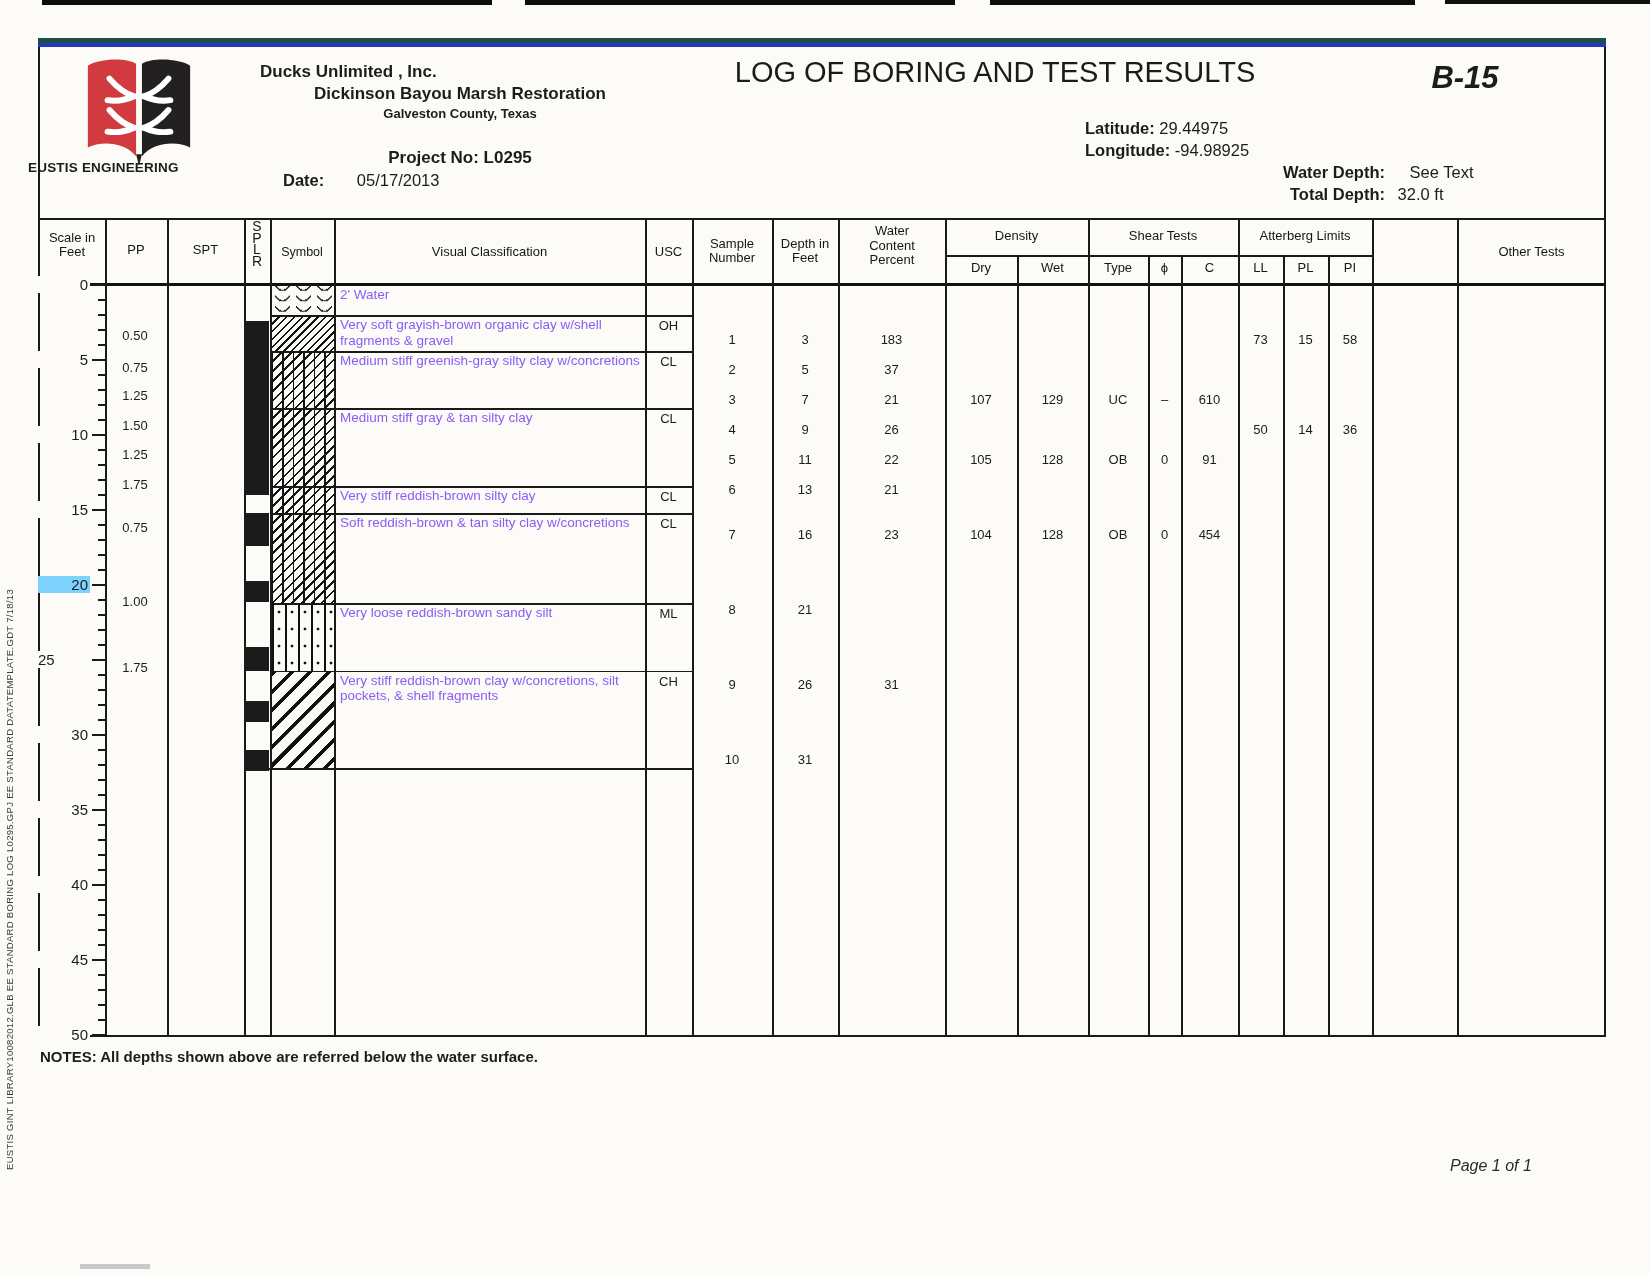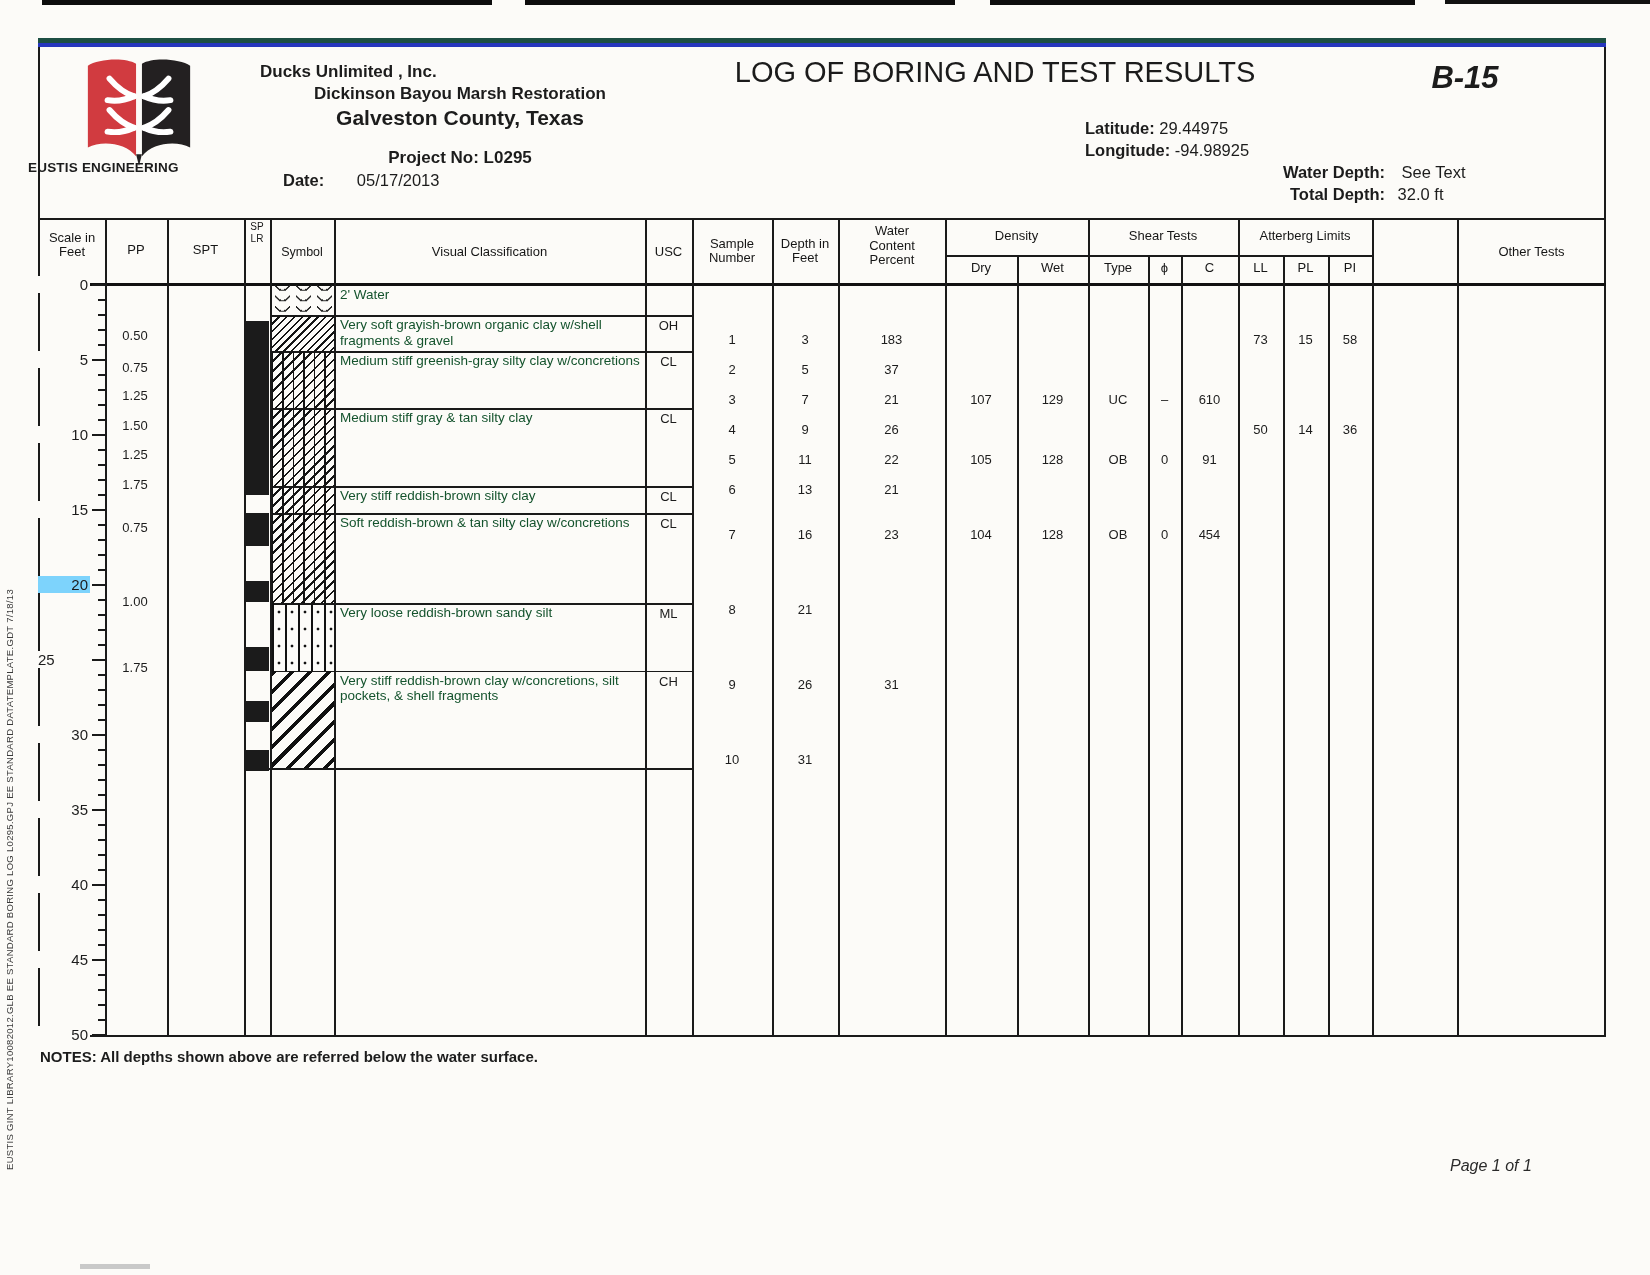--- a/index.html
+++ b/index.html
@@ -3,21 +3,21 @@
 <meta charset="utf-8">
 <style>
   html,body{margin:0;padding:0;background:#d8d8d8;}
   #page{position:relative;width:1650px;height:1275px;background:#fcfbf8;
         font-family:"Liberation Sans",sans-serif;color:#1c1c1c;overflow:hidden;}
   .abs{position:absolute;}
   .vline{position:absolute;width:1.5px;background:#1a1a1a;}
   .hline{position:absolute;height:1.5px;background:#1a1a1a;}
   .hdr{position:absolute;font-size:13px;line-height:14px;text-align:center;color:#161616;}
   .bold{font-weight:bold;}
-  .vc-text{position:absolute;font-size:13.5px;line-height:15.5px;text-align:left;color:#14532d;}
+  .vc-text{position:absolute;font-size:13.5px;line-height:15.5px;text-align:left;color:#8b5cf6;}
   .pat-oh{background-image:repeating-linear-gradient(135deg,#141414 0 1.7px,transparent 1.7px 5.5px);}
   .pat-cl{background-image:repeating-linear-gradient(135deg,#141414 0 1.7px,transparent 1.7px 7px),
           repeating-linear-gradient(90deg,#141414 0 1.3px,transparent 1.3px 10.5px);}
   .pat-ch{background-image:repeating-linear-gradient(135deg,#101010 0 3.6px,transparent 3.6px 13px);}
   .pat-ml{background-image:radial-gradient(circle 1.5px at 7px 9px,#111 1.2px,transparent 1.7px),
           repeating-linear-gradient(90deg,#111 0 1.6px,transparent 1.6px 13px);
           background-size:13px 17px,auto;}
   .pat-water{background-image:radial-gradient(circle 9px at 50% -2px,transparent 6.5px,#222 6.5px 8px,transparent 8px);
           background-size:21px 10.5px;}
 </style>
@@ -55,21 +55,21 @@
       <path d="M65,40 Q78,36 90,22" stroke="#fff" stroke-width="6" fill="none" stroke-linecap="round"></path>
       <path d="M65,40 Q78,46 92,44" stroke="#fff" stroke-width="6" fill="none" stroke-linecap="round"></path>
       <path d="M65,72 Q78,68 90,54" stroke="#fff" stroke-width="6" fill="none" stroke-linecap="round"></path>
       <path d="M65,72 Q78,78 92,76" stroke="#fff" stroke-width="6" fill="none" stroke-linecap="round"></path>
     </svg>
   </div>
   <div class="abs bold" style="left:28px;top:160px;font-size:13.5px;letter-spacing:0.2px;">EUSTIS ENGINEERING</div>
 
   <div class="abs bold" style="left:260px;top:62px;width:400px;font-size:17px;">Ducks Unlimited , Inc.</div>
   <div class="abs bold" style="left:260px;top:84px;width:400px;text-align:center;font-size:17px;">Dickinson Bayou Marsh Restoration</div>
-  <div class="abs bold" style="left:260px;top:106px;width:400px;text-align:center;font-size:21px;">Galveston County, Texas</div>
+  <div class="abs bold" style="left:260px;top:106px;width:400px;text-align:center;font-size:13px;">Galveston County, Texas</div>
   <div class="abs bold" style="left:260px;top:148px;width:400px;text-align:center;font-size:17px;">
     <span>Project No:</span>&nbsp;<span>L0295</span>
   </div>
   <div class="abs" style="left:283px;top:171px;font-size:16.5px;">
     <span class="bold">Date:</span>
     <span style="margin-left:28px;">05/17/2013</span>
   </div>
 
   <div class="abs" style="left:700px;top:56px;width:590px;text-align:center;font-size:29px;color:#1b1b1b;">LOG OF BORING AND TEST RESULTS</div>
   <div class="abs bold" style="left:1390px;top:60px;width:150px;text-align:center;font-size:31px;font-style:italic;">B-15</div>
@@ -77,21 +77,21 @@
   <div class="abs" style="left:1085px;top:119px;font-size:16.5px;">
     <span class="bold">Latitude:</span>
     <span>29.44975</span>
   </div>
   <div class="abs" style="left:1085px;top:141px;font-size:16.5px;">
     <span class="bold">Longitude:</span>
     <span>-94.98925</span>
   </div>
   <div class="abs" style="left:1190px;top:163px;width:400px;font-size:16.5px;">
     <span class="bold" style="display:inline-block;width:195px;text-align:right;">Water Depth:</span>
-    <span style="margin-left:12px;">See Text</span>
+    <span style="margin-left:20px;">See Text</span>
   </div>
   <div class="abs" style="left:1190px;top:185px;width:400px;font-size:16.5px;">
     <span class="bold" style="display:inline-block;width:195px;text-align:right;">Total Depth:</span>
     <span style="margin-left:8px;">32.0 ft</span>
   </div>
 
   <div class="vline" style="left:105px;top:218px;height:817px;"></div>
   <div class="vline" style="left:167px;top:218px;height:817px;"></div>
   <div class="vline" style="left:244px;top:218px;height:817px;"></div>
   <div class="vline" style="left:270px;top:218px;height:817px;"></div>
@@ -112,21 +112,21 @@
   <div class="vline" style="left:1283px;top:255px;height:780px;"></div>
   <div class="vline" style="left:1328px;top:255px;height:780px;"></div>
 
   <div class="hline" style="left:945px;top:255px;width:143px;"></div>
   <div class="hline" style="left:1088px;top:255px;width:150px;"></div>
   <div class="hline" style="left:1238px;top:255px;width:134px;"></div>
 
   <div class="hdr" style="left:42px;top:231px;width:60px;">Scale in Feet</div>
   <div class="hdr" style="left:105px;top:243px;width:62px;">PP</div>
   <div class="hdr" style="left:167px;top:243px;width:77px;">SPT</div>
-  <div class="hdr" style="left:250px;top:221px;width:14px;font-size:10px;line-height:11.5px;word-break:break-all;">SPLR</div>
+  <div class="hdr" style="left:250px;top:221px;width:14px;font-size:14px;line-height:11.5px;word-break:break-all;">SPLR</div>
   <div class="hdr" style="left:270px;top:245px;width:64px;font-size:12.5px;">Symbol</div>
   <div class="hdr" style="left:334px;top:245px;width:311px;">Visual Classification</div>
   <div class="hdr" style="left:645px;top:245px;width:47px;">USC</div>
   <div class="hdr" style="left:697px;top:237px;width:70px;">Sample Number</div>
   <div class="hdr" style="left:777px;top:237px;width:56px;">Depth in Feet</div>
   <div class="hdr" style="left:858px;top:224px;width:68px;line-height:14.5px;">Water Content Percent</div>
   <div class="hdr" style="left:945px;top:229px;width:143px;">Density</div>
   <div class="hdr" style="left:945px;top:261px;width:72px;">Dry</div>
   <div class="hdr" style="left:1017px;top:261px;width:71px;">Wet</div>
   <div class="hdr" style="left:1088px;top:229px;width:150px;">Shear Tests</div>

